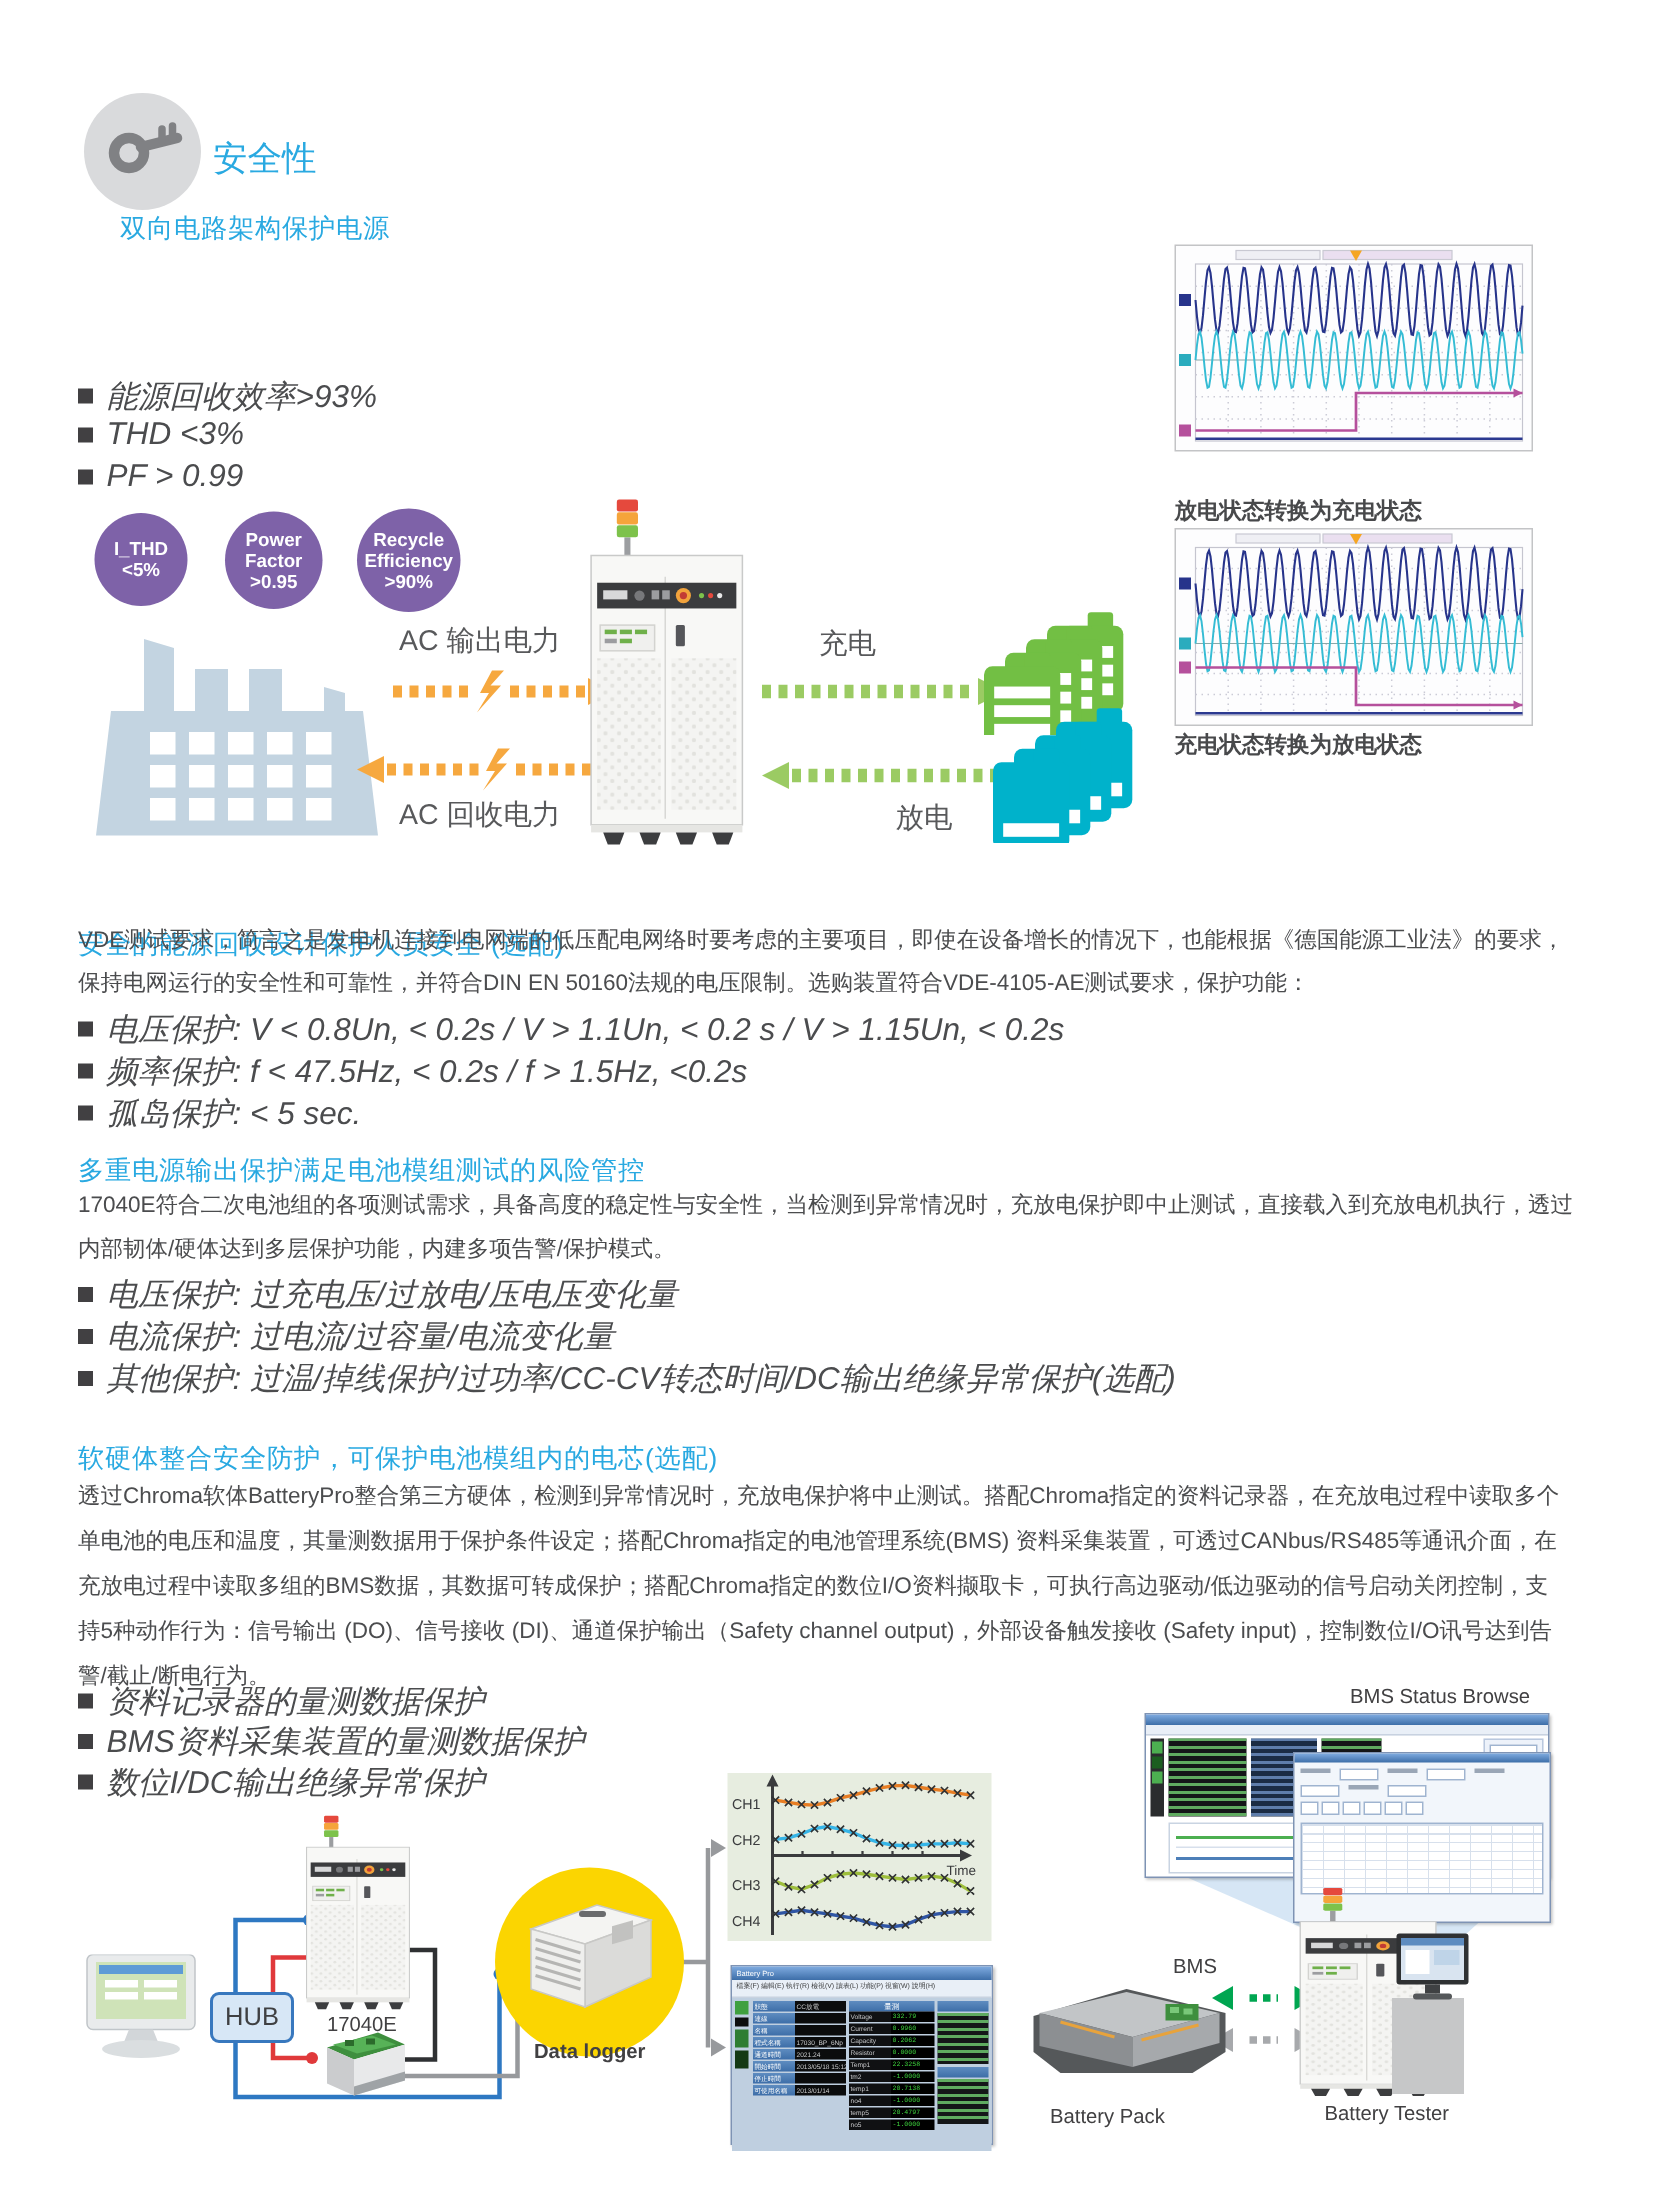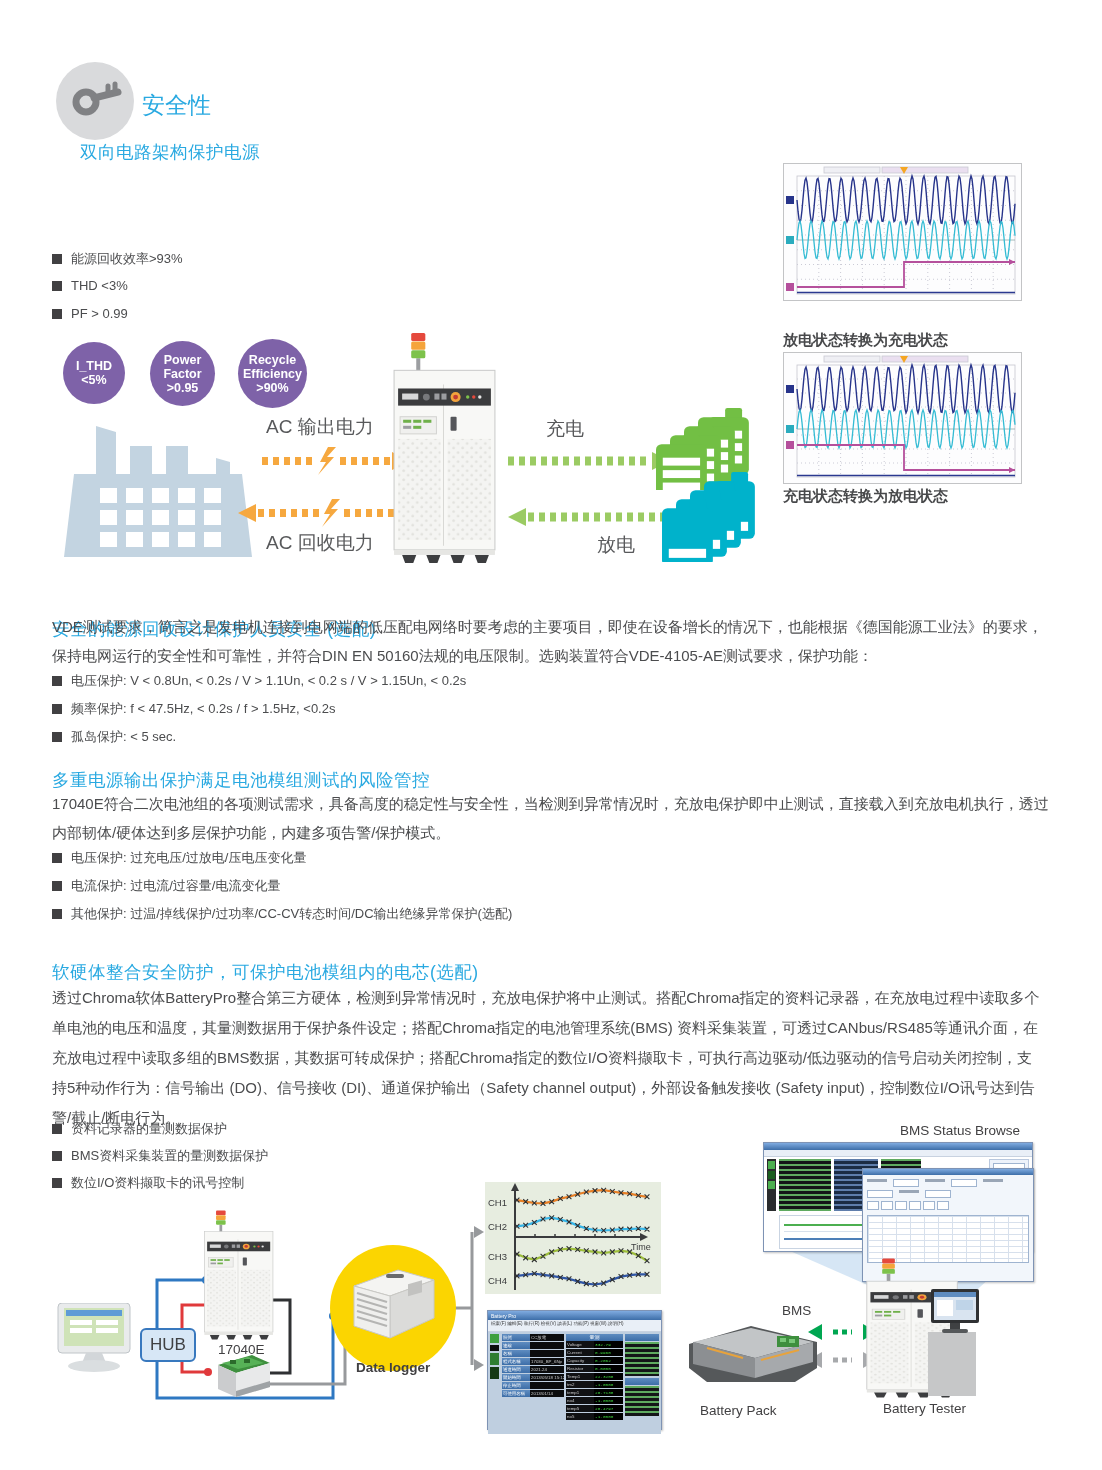--- a/index.html
+++ b/index.html
@@ -1,21 +1,21 @@
 <!DOCTYPE html>
 <html><head>
 <meta charset="utf-8">
 <style>
   html,body{margin:0;padding:0;background:#fff;}
   .page{position:relative;width:1102px;height:1470px;background:#fff;overflow:hidden;
         font-family:"Liberation Sans","DejaVu Sans",sans-serif;color:#4B4C4E;}
   .abs{position:absolute;}
   .heading{font-size:17.5px;color:#29A9E1;letter-spacing:.5px;}
   .para{font-size:15px;line-height:28.5px;white-space:pre-line;}
-  .bullet{font-size:13px;display:flex;align-items:center;}
+  .bullet{font-size:21px;display:flex;align-items:center;font-style:italic;}
   .bullet .sq{width:10px;height:10px;background:#414042;margin-right:9px;flex:0 0 auto;}
   .cap{font-size:15px;font-weight:700;color:#48494B;}
   .dlabel{font-size:13.5px;color:#414042;}
   .biglabel{font-size:19px;color:#58595B;}
   .badge{border-radius:50%;background:#7E62A8;color:#fff;display:flex;align-items:center;justify-content:center;
          text-align:center;font-weight:700;font-size:12.5px;line-height:1.12;white-space:pre-line;}
   .scopebox{border:1px solid #C3C4C6;background:#FDFDFE;}
   .hub{background:#D7E7F6;border:2.5px solid #3878BE;border-radius:6px;display:flex;align-items:center;justify-content:center;
        font-size:17px;color:#3F4042;font-weight:400;}
   
@@ -304,21 +304,21 @@
   <div class="abs bullet" style="left:52px;top:1120px;">
       <span class="sq"></span>
       <span>资料记录器的量测数据保护</span>
     </div>
   <div class="abs bullet" style="left:52px;top:1147px;">
       <span class="sq"></span>
       <span>BMS资料采集装置的量测数据保护</span>
     </div>
   <div class="abs bullet" style="left:52px;top:1174px;">
       <span class="sq"></span>
-      <span>数位I/O资料撷取卡的讯号控制</span>
+      <span>数位I/DC输出绝缘异常保护</span>
     </div>
 
   <div class="abs" style="left:40px;top:1120px;width:1022px;height:350px;">
 
     <svg class="abs" style="left:0;top:0;" width="1022" height="350" viewBox="0 0 1022 350">
       <polygon points="750,131 980,131 920,185 873,185" fill="#CFE2F3" opacity="0.85"></polygon>
       <path d="M117,210 V160 H165" fill="none" stroke="#2E78C2" stroke-width="3"></path>
         <circle cx="166" cy="160" r="4" fill="#2E78C2"></circle>
       <path d="M117,238 V278 H293 V198" fill="none" stroke="#2E78C2" stroke-width="3"></path>
         <circle cx="293" cy="196" r="4" fill="#2E78C2"></circle>

